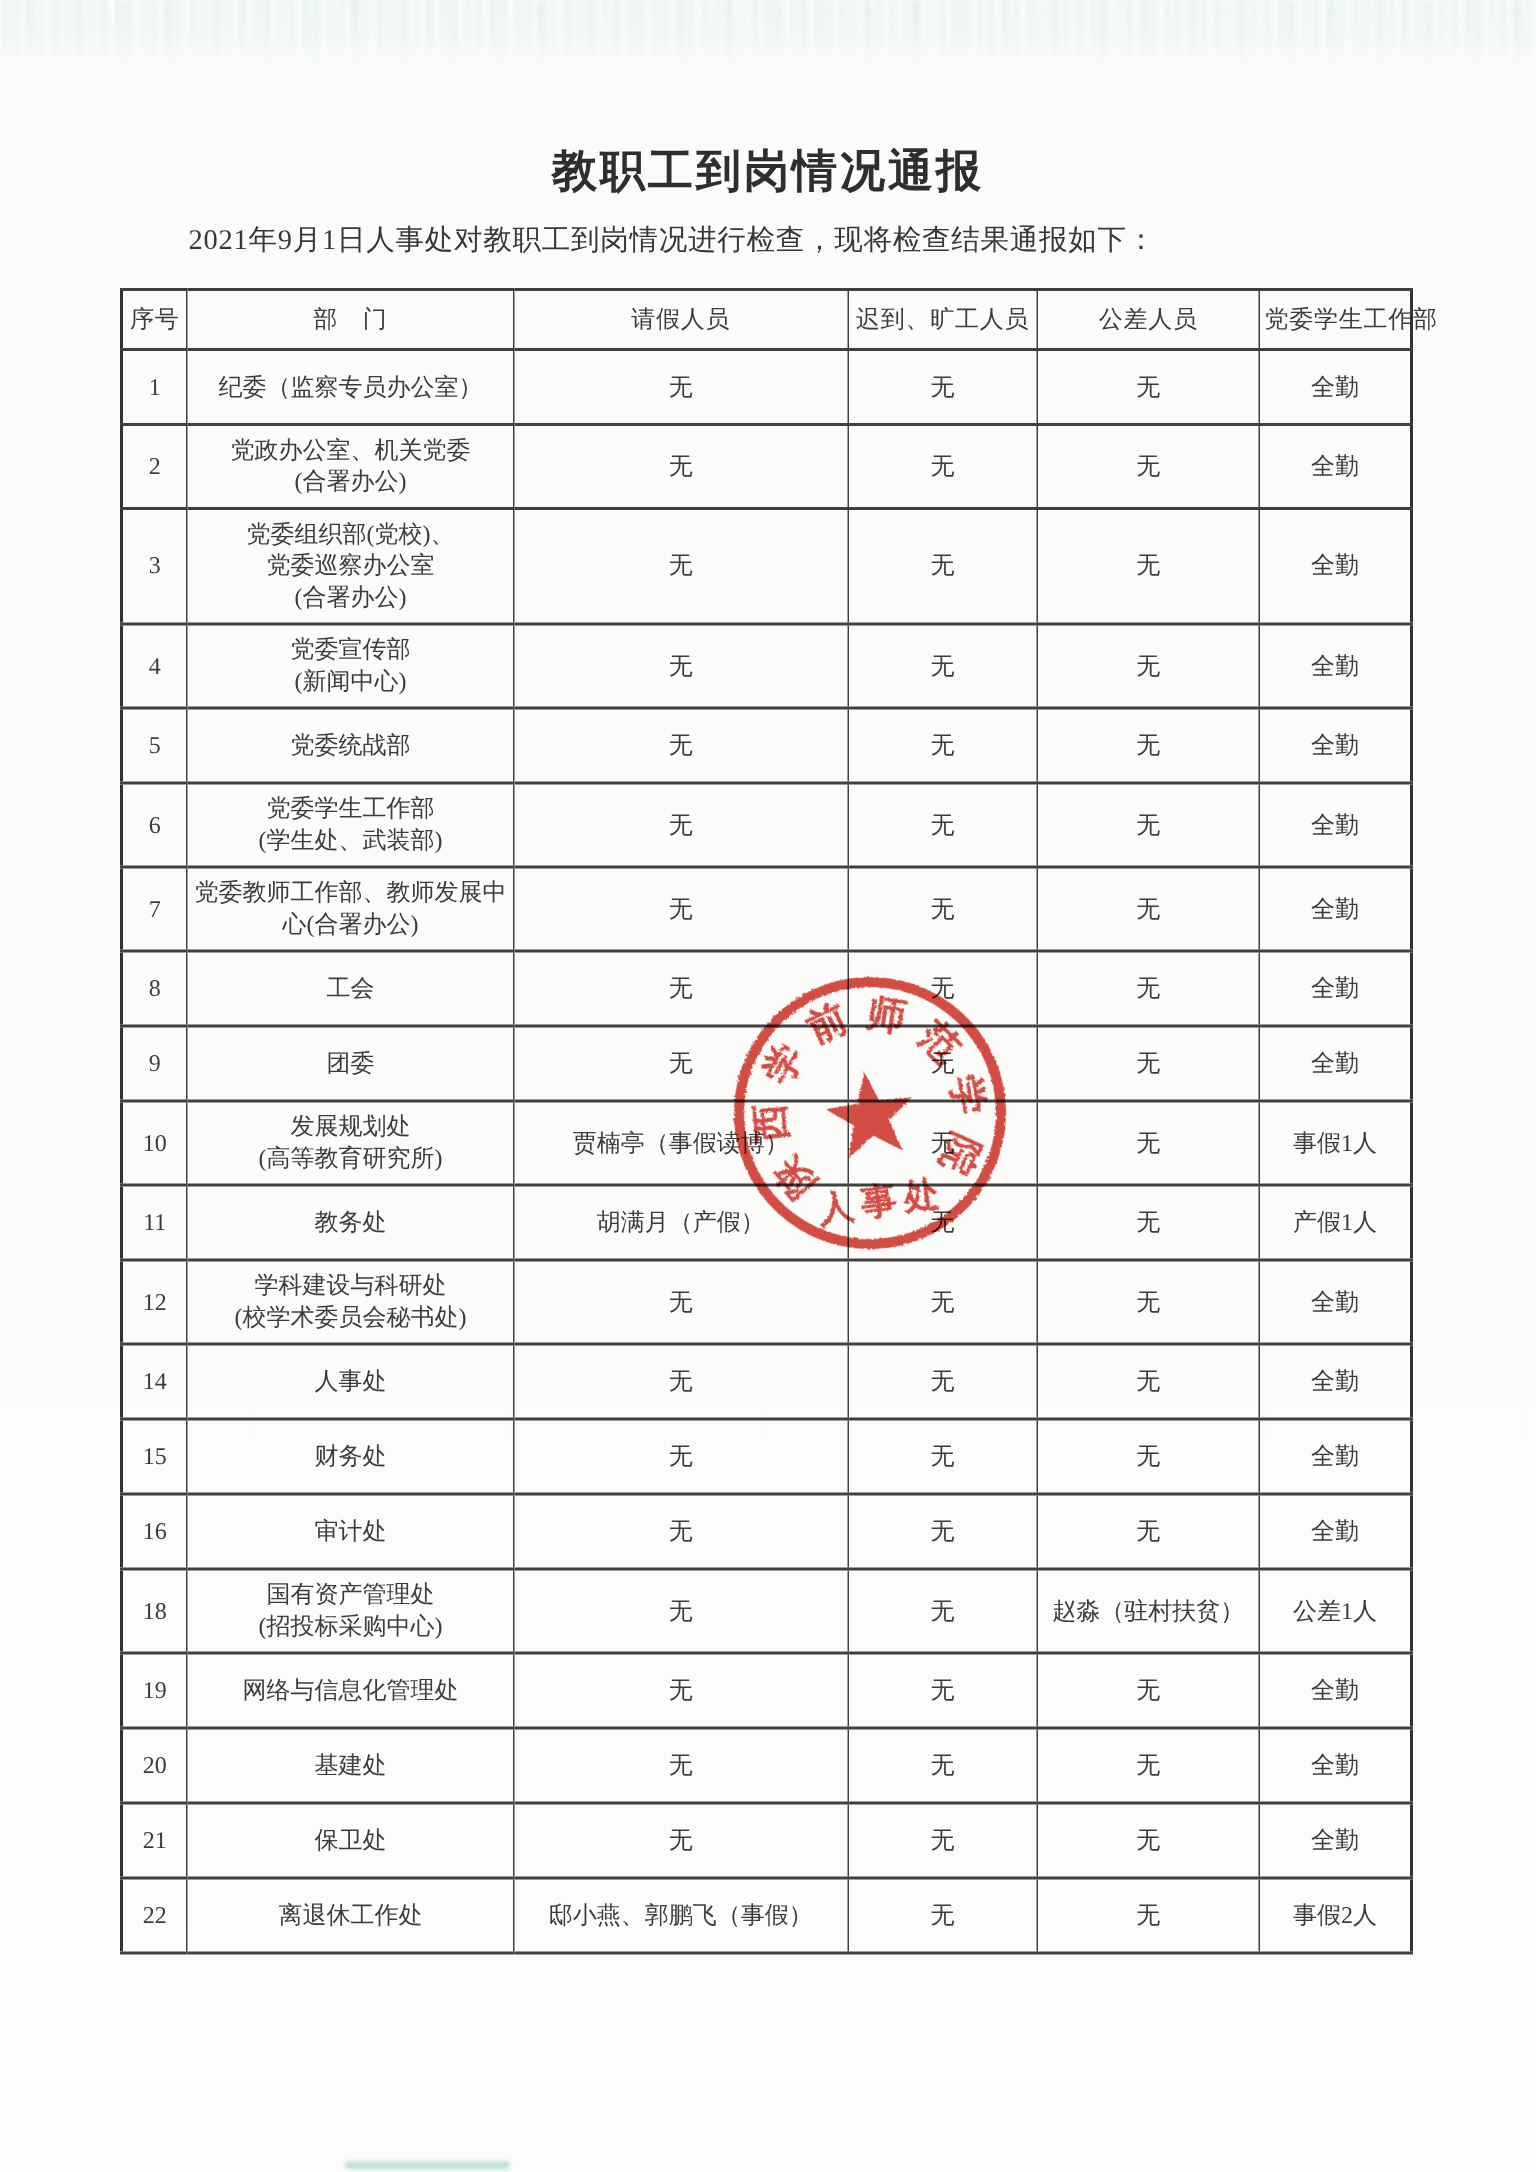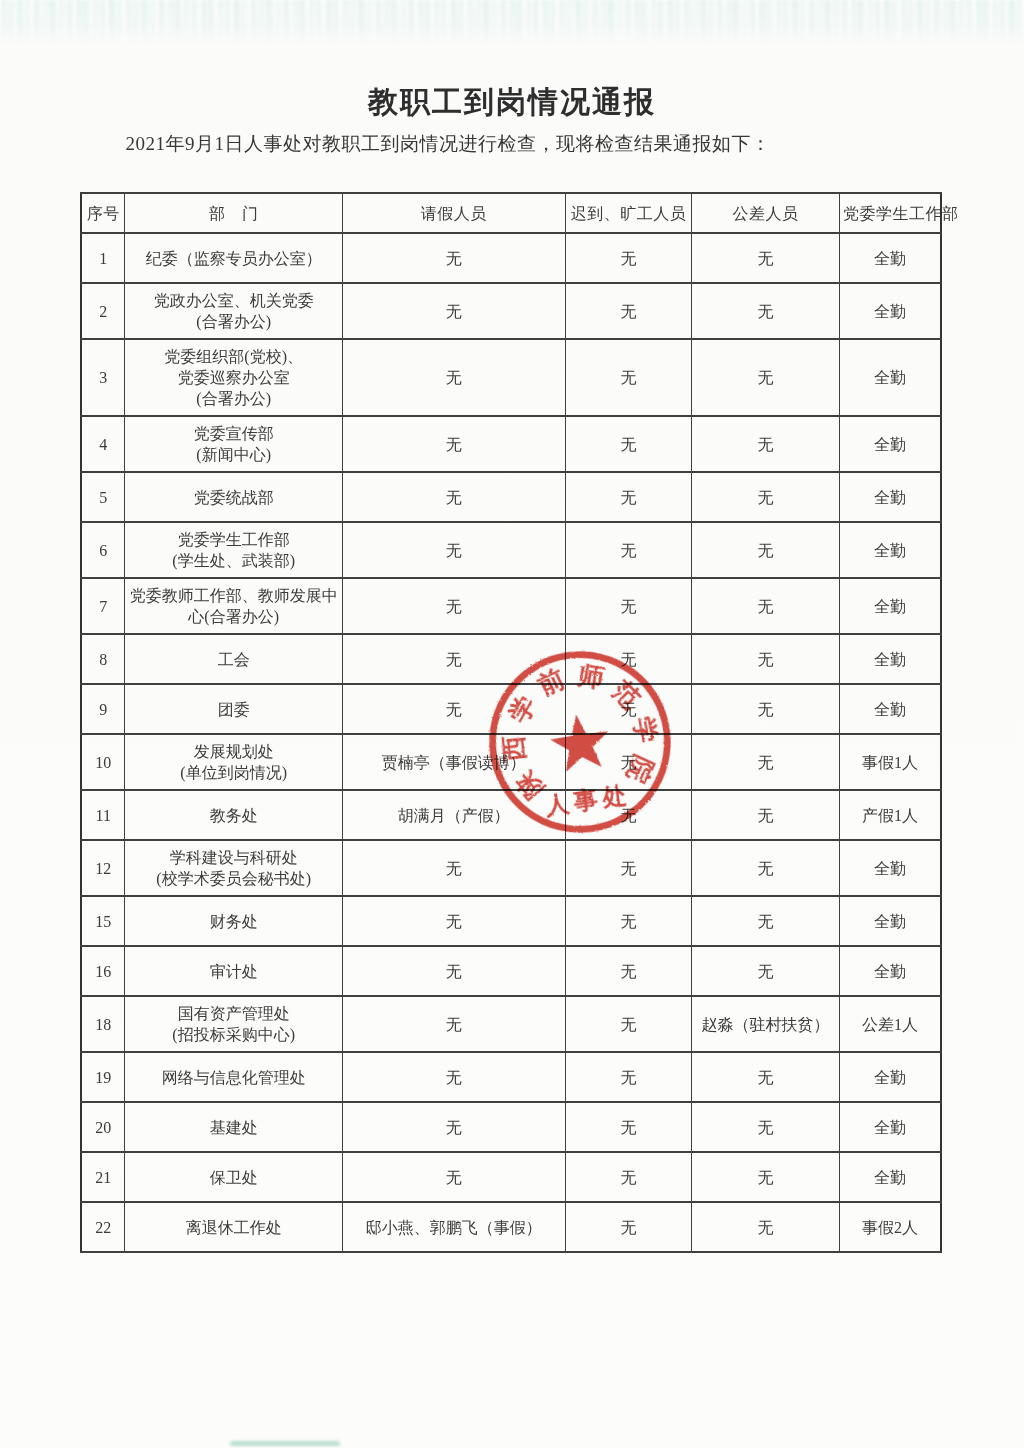--- a/index.html
+++ b/index.html
@@ -33,21 +33,21 @@
     filter: blur(1.2px);
     opacity: .55;
   }
   .scan-bottom {
     position: absolute; left: 230px; bottom: 2px; width: 110px; height: 5px;
     background: rgba(120,195,170,0.5);
     border-radius: 3px;
     filter: blur(1.5px);
   }
   .title {
-    margin: 0;
+    margin: 12px;
     padding-top: 82px;
     text-align: center;
     font-family: "Liberation Sans", "DejaVu Sans", sans-serif;
     font-weight: 700;
     font-size: 30px;
     letter-spacing: 2px;
     color: #2e2e2e;
   }
   .intro {
     margin: 8px 84px 0 80px;
@@ -219,21 +219,21 @@
           </td>
           <td>无</td>
           <td>无</td>
           <td>无</td>
           <td>全勤</td>
         </tr>
         <tr>
           <td>10</td>
           <td>
             <div>发展规划处</div>
-            <div>(单位到岗情况)</div>
+            <div>(高等教育研究所)</div>
           </td>
           <td>贾楠亭（事假读博）</td>
           <td>无</td>
           <td>无</td>
           <td>事假1人</td>
         </tr>
         <tr>
           <td>11</td>
           <td>
             <div>教务处</div>
@@ -241,20 +241,30 @@
           <td>胡满月（产假）</td>
           <td>无</td>
           <td>无</td>
           <td>产假1人</td>
         </tr>
         <tr>
           <td>12</td>
           <td>
             <div>学科建设与科研处</div>
             <div>(校学术委员会秘书处)</div>
+          </td>
+          <td>无</td>
+          <td>无</td>
+          <td>无</td>
+          <td>全勤</td>
+        </tr>
+        <tr>
+          <td>14</td>
+          <td>
+            <div>人事处</div>
           </td>
           <td>无</td>
           <td>无</td>
           <td>无</td>
           <td>全勤</td>
         </tr>
         <tr>
           <td>15</td>
           <td>
             <div>财务处</div>

